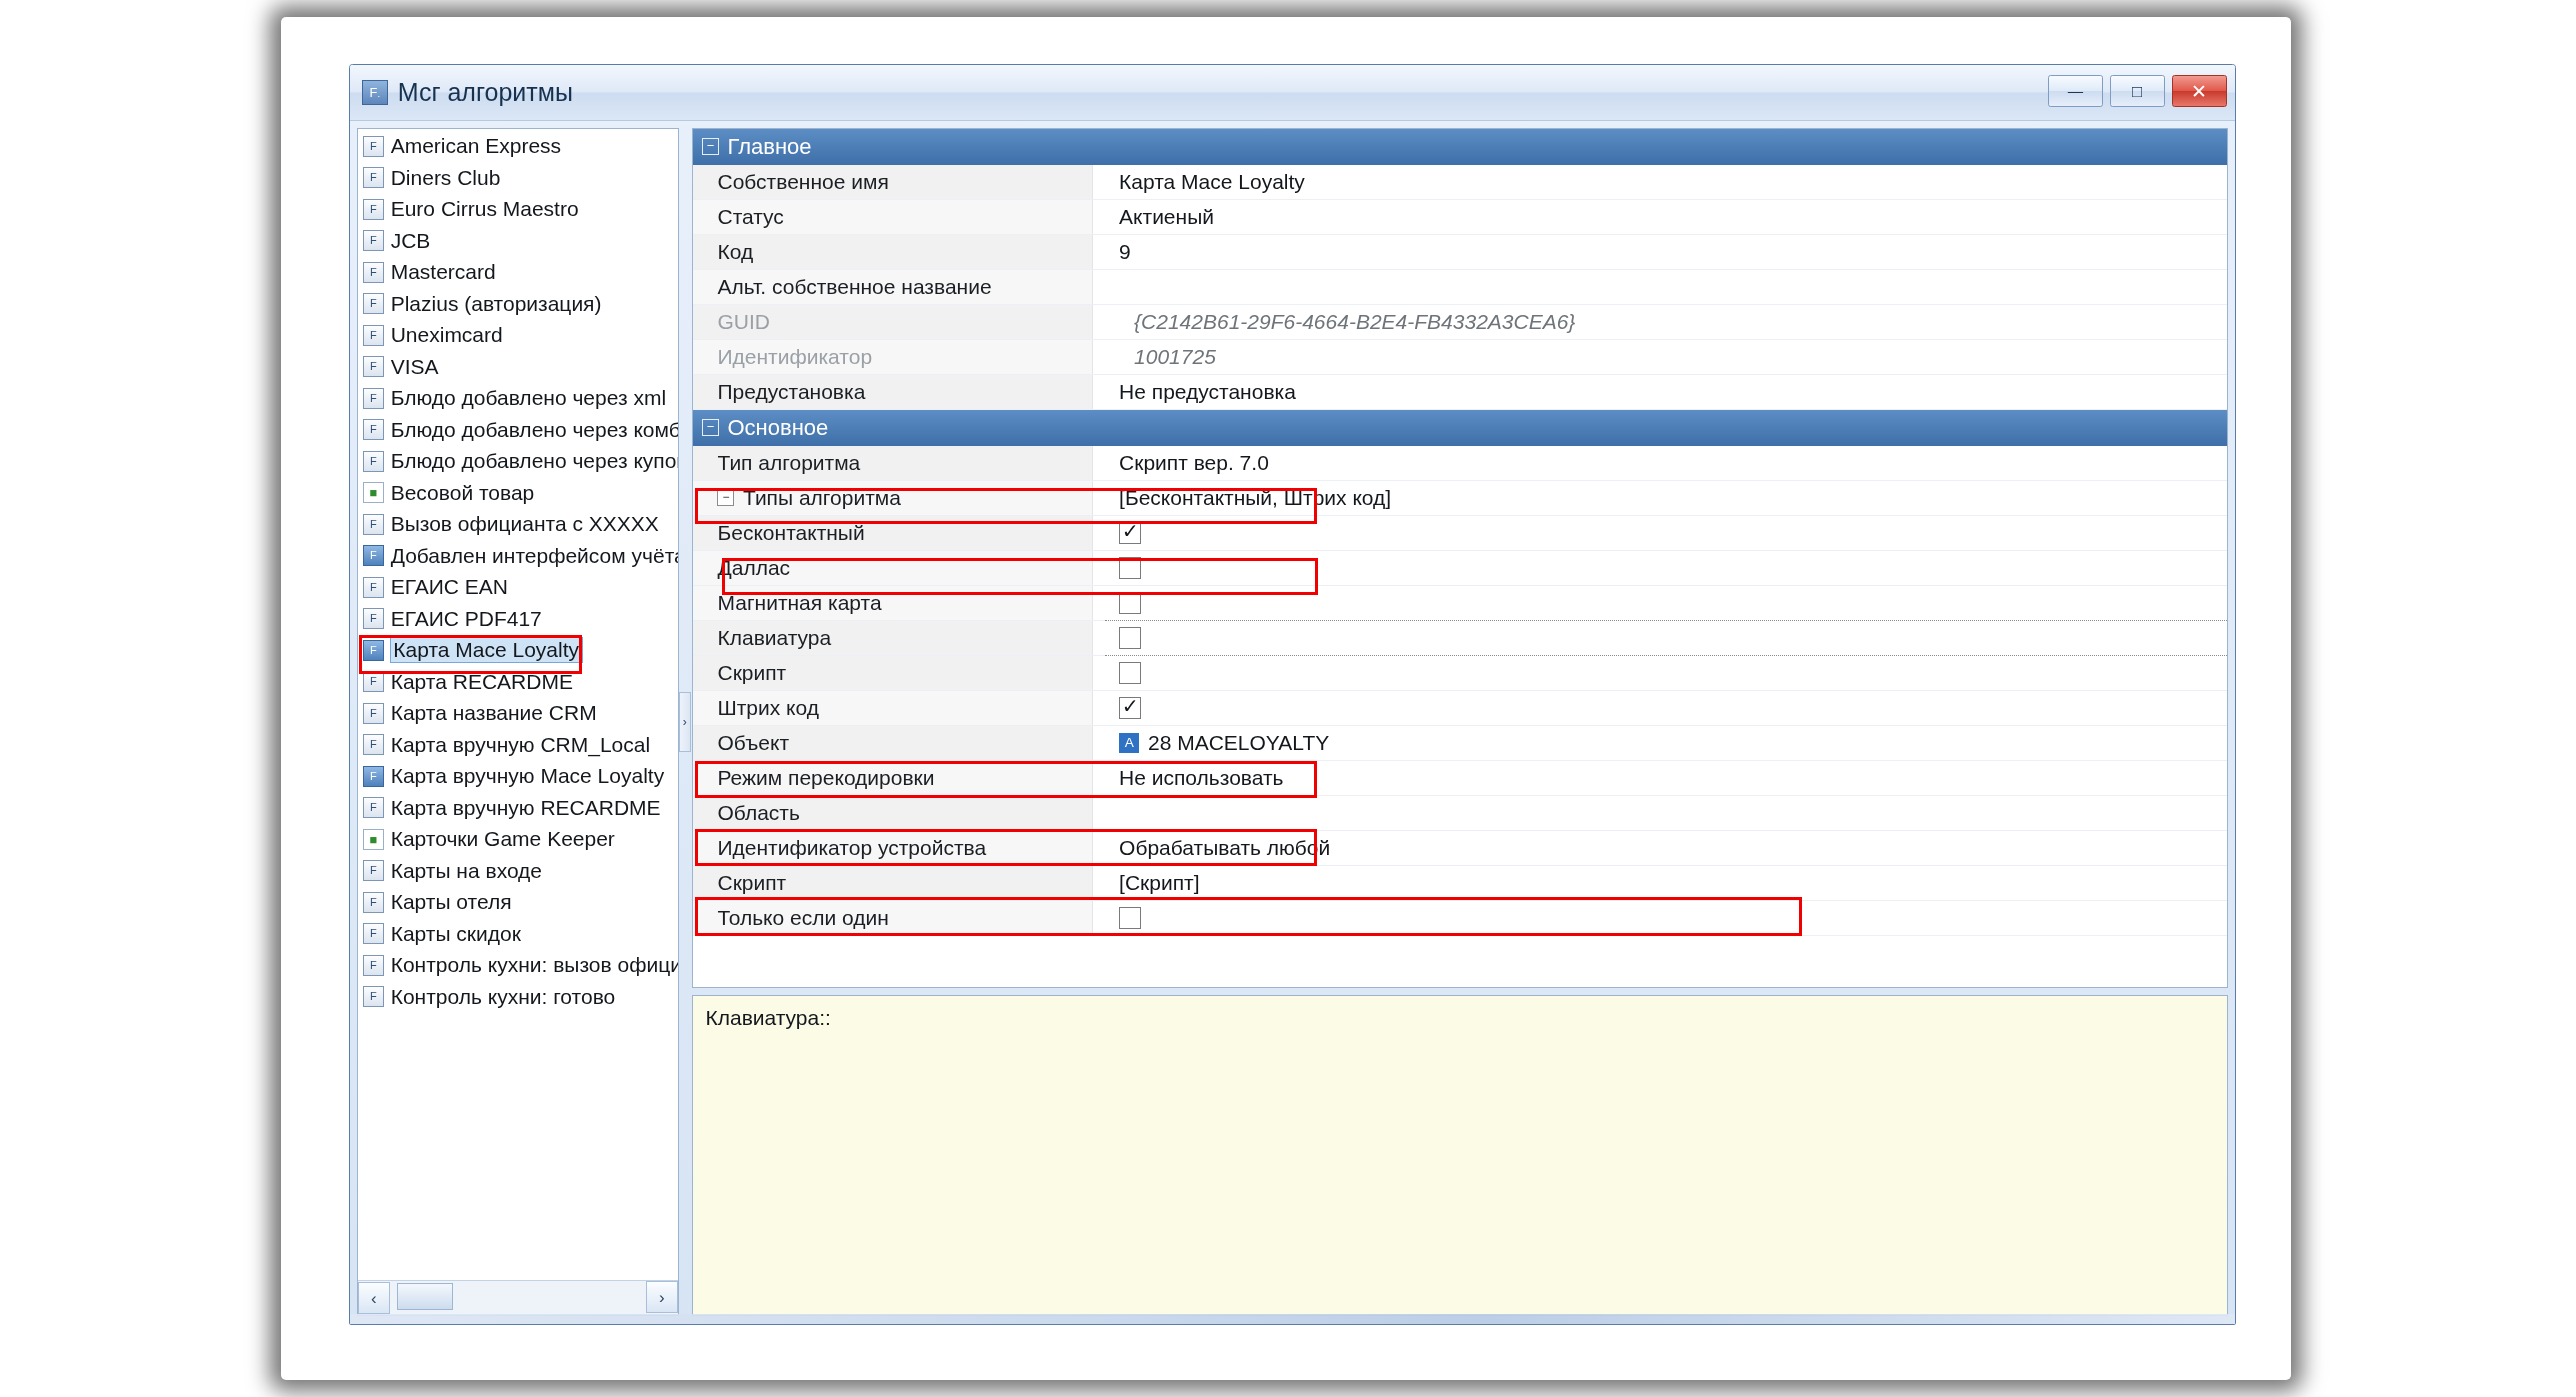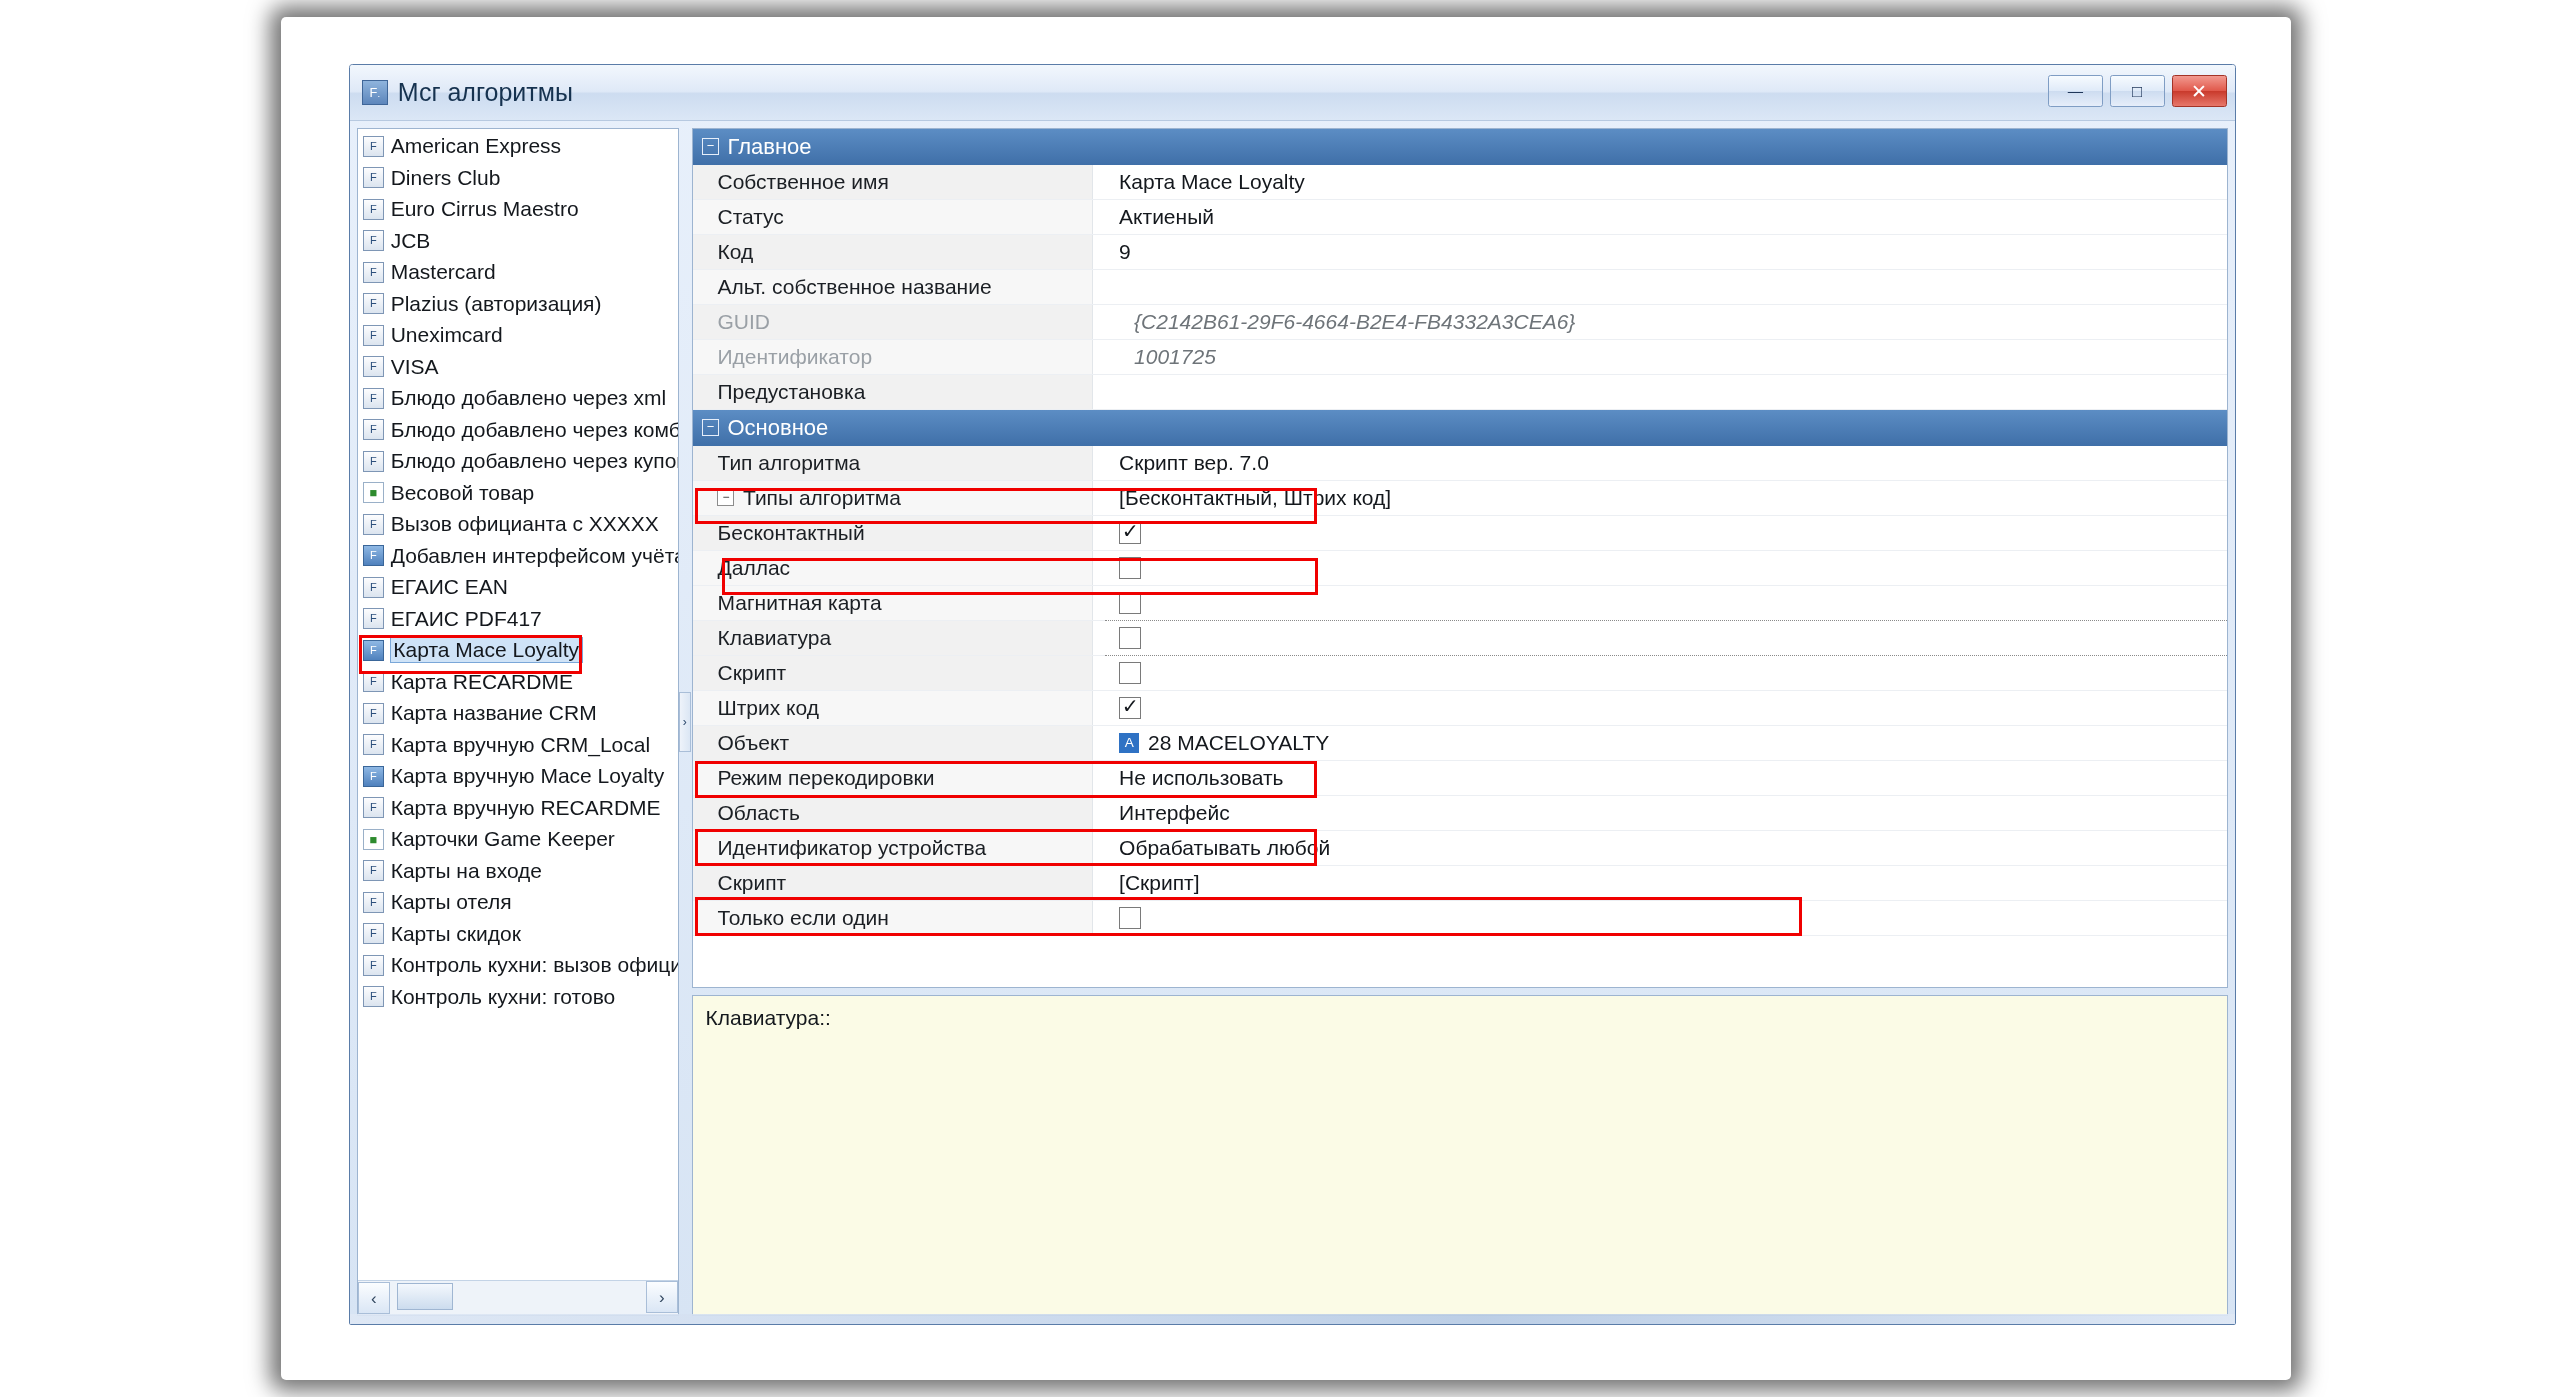--- a/index.html
+++ b/index.html
@@ -579,20 +579,21 @@
           <div class="row disabled">
             <div class="cell-label">GUID</div>
             <div class="cell-value">{C2142B61-29F6-4664-B2E4-FB4332A3CEA6}</div>
           </div>
           <div class="row disabled alt">
             <div class="cell-label">Идентификатор</div>
             <div class="cell-value">1001725</div>
           </div>
           <div class="row">
             <div class="cell-label">Предустановка</div>
+            <div class="cell-value">Не предустановка</div>
           </div>
 
           <div class="section-header">
             <span class="expander">−</span>
             <span>Основное</span>
           </div>
 
           <div class="row">
             <div class="cell-label">Тип алгоритма</div>
             <div class="cell-value">Скрипт вер. 7.0</div>
@@ -649,21 +650,20 @@
               <span class="obj-badge">A</span>
               <span>28 MACELOYALTY</span>
             </div>
           </div>
           <div class="row alt">
             <div class="cell-label">Режим перекодировки</div>
             <div class="cell-value">Не использовать</div>
           </div>
           <div class="row">
             <div class="cell-label">Область</div>
-            <div class="cell-value">Интерфейс</div>
           </div>
           <div class="row alt">
             <div class="cell-label">Идентификатор устройства</div>
             <div class="cell-value">Обрабатывать любой</div>
           </div>
           <div class="row">
             <div class="cell-label">Скрипт</div>
             <div class="cell-value">[Скрипт]</div>
           </div>
           <div class="row alt">

